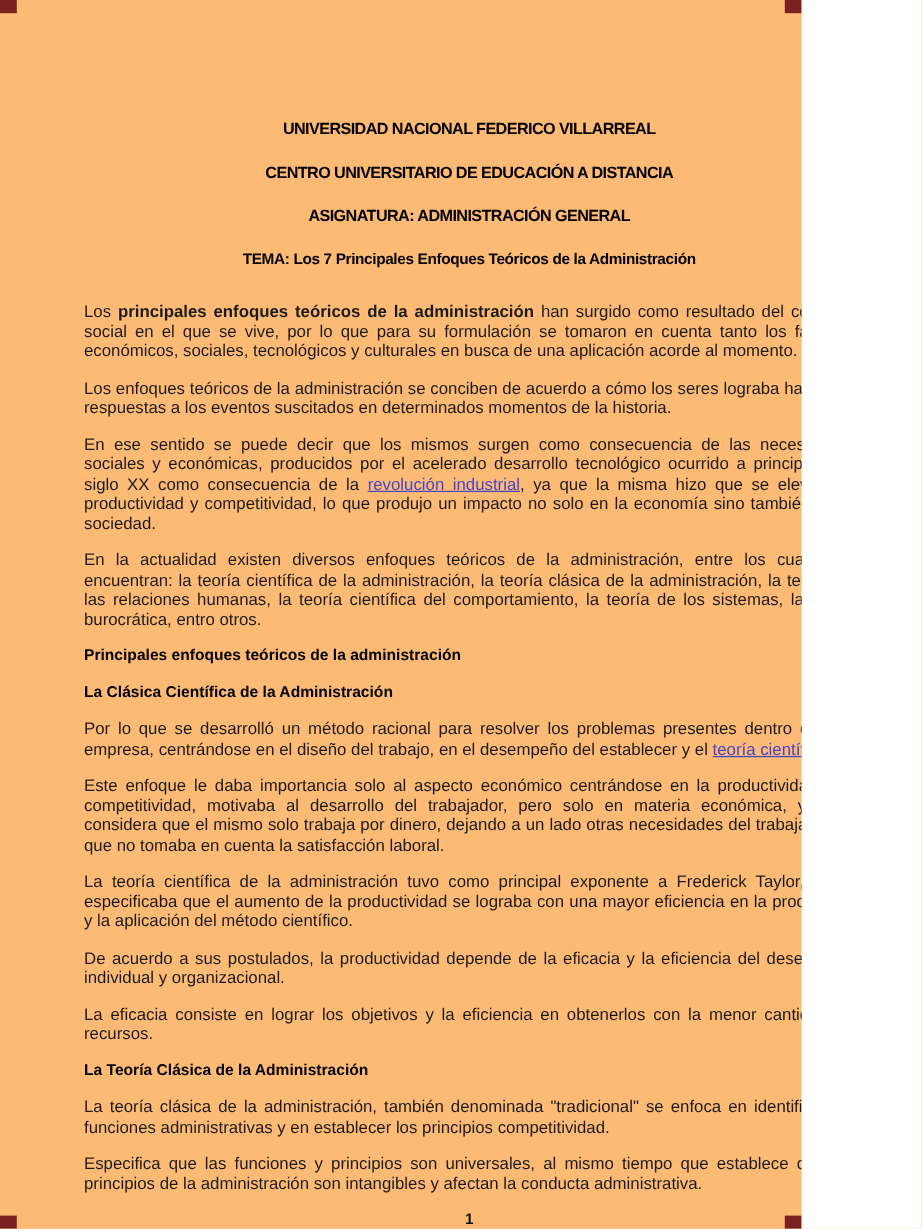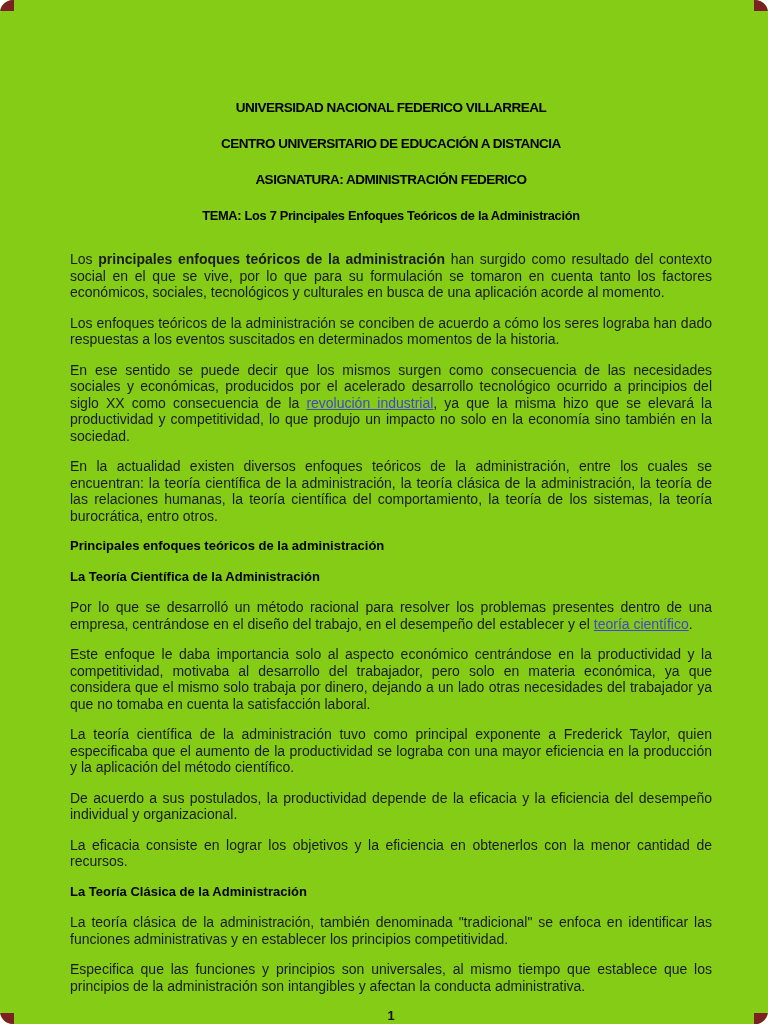--- a/index.html
+++ b/index.html
@@ -5,24 +5,23 @@
   html, body { margin: 0; padding: 0; }
   body {
     width: 768px; height: 1024px;
     background: #ffffff;
     font-family: "Liberation Sans", sans-serif;
     color: #1b1b1b;
     overflow: hidden;
   }
   .page {
     position: relative;
-    width: 768px; height: 1024px;
-    background: #84cc16;
+    width: 668px; height: 1024px;
+    background: #fdba74;
     overflow: hidden;
-    border-radius: 13px;
   }
   
   .corner { position: absolute; width: 14px; height: 11px; background: #7b2121; }
   .corner.tl { top: 0; left: 0; }
   .corner.tr { top: 0; right: 0; }
   .corner.bl { bottom: 0; left: 0; }
   .corner.br { bottom: 0; right: 0; }
 
   .content {
     position: absolute;
@@ -76,35 +75,35 @@
   <div class="corner tl"></div>
   <div class="corner tr"></div>
   <div class="corner bl"></div>
   <div class="corner br"></div>
 
   <div class="content">
 
     <div class="doc-header">
       <div class="hl">UNIVERSIDAD NACIONAL FEDERICO VILLARREAL</div>
       <div class="hl">CENTRO UNIVERSITARIO DE EDUCACIÓN A DISTANCIA</div>
-      <div class="hl">ASIGNATURA: ADMINISTRACIÓN FEDERICO</div>
+      <div class="hl">ASIGNATURA: ADMINISTRACIÓN GENERAL</div>
       <div class="hl tema">TEMA: Los 7 Principales Enfoques Teóricos de la Administración</div>
     </div>
 
     <p class="para"><span>Los </span><b>principales enfoques teóricos de la administración</b><span> han surgido como resultado del contexto social en el que se vive, por lo que para su formulación se tomaron en cuenta tanto los factores económicos, sociales, tecnológicos y culturales en busca de una aplicación acorde al momento.</span></p>
 
     <p class="para">Los enfoques teóricos de la administración se conciben de acuerdo a cómo los seres lograba han dado respuestas a los eventos suscitados en determinados momentos de la historia.</p>
 
     <p class="para"><span>En ese sentido se puede decir que los mismos surgen como consecuencia de las necesidades sociales y económicas, producidos por el acelerado desarrollo tecnológico ocurrido a principios del siglo XX como consecuencia de la </span><a class="doc-link">revolución industrial</a><span>, ya que la misma hizo que se elevará la productividad y competitividad, lo que produjo un impacto no solo en la economía sino también en la sociedad.</span></p>
 
     <p class="para">En la actualidad existen diversos enfoques teóricos de la administración, entre los cuales se encuentran: la teoría científica de la administración, la teoría clásica de la administración, la teoría de las relaciones humanas, la teoría científica del comportamiento, la teoría de los sistemas, la teoría burocrática, entro otros.</p>
 
     <div class="sect-heading">Principales enfoques teóricos de la administración</div>
 
-    <div class="sect-heading">La Teoría Científica de la Administración</div>
+    <div class="sect-heading">La Clásica Científica de la Administración</div>
 
 
     <p class="para"><span>Por lo que se desarrolló un método racional para resolver los problemas presentes dentro de una empresa, centrándose en el diseño del trabajo, en el desempeño del establecer y el </span><a class="doc-link">teoría científico</a><span>.</span></p>
 
     <p class="para">Este enfoque le daba importancia solo al aspecto económico centrándose en la productividad y la competitividad, motivaba al desarrollo del trabajador, pero solo en materia económica, ya que considera que el mismo solo trabaja por dinero, dejando a un lado otras necesidades del trabajador ya que no tomaba en cuenta la satisfacción laboral.</p>
 
     <p class="para">La teoría científica de la administración tuvo como principal exponente a Frederick Taylor, quien especificaba que el aumento de la productividad se lograba con una mayor eficiencia en la producción y la aplicación del método científico.</p>
 
     <p class="para">De acuerdo a sus postulados, la productividad depende de la eficacia y la eficiencia del desempeño individual y organizacional.</p>
 

